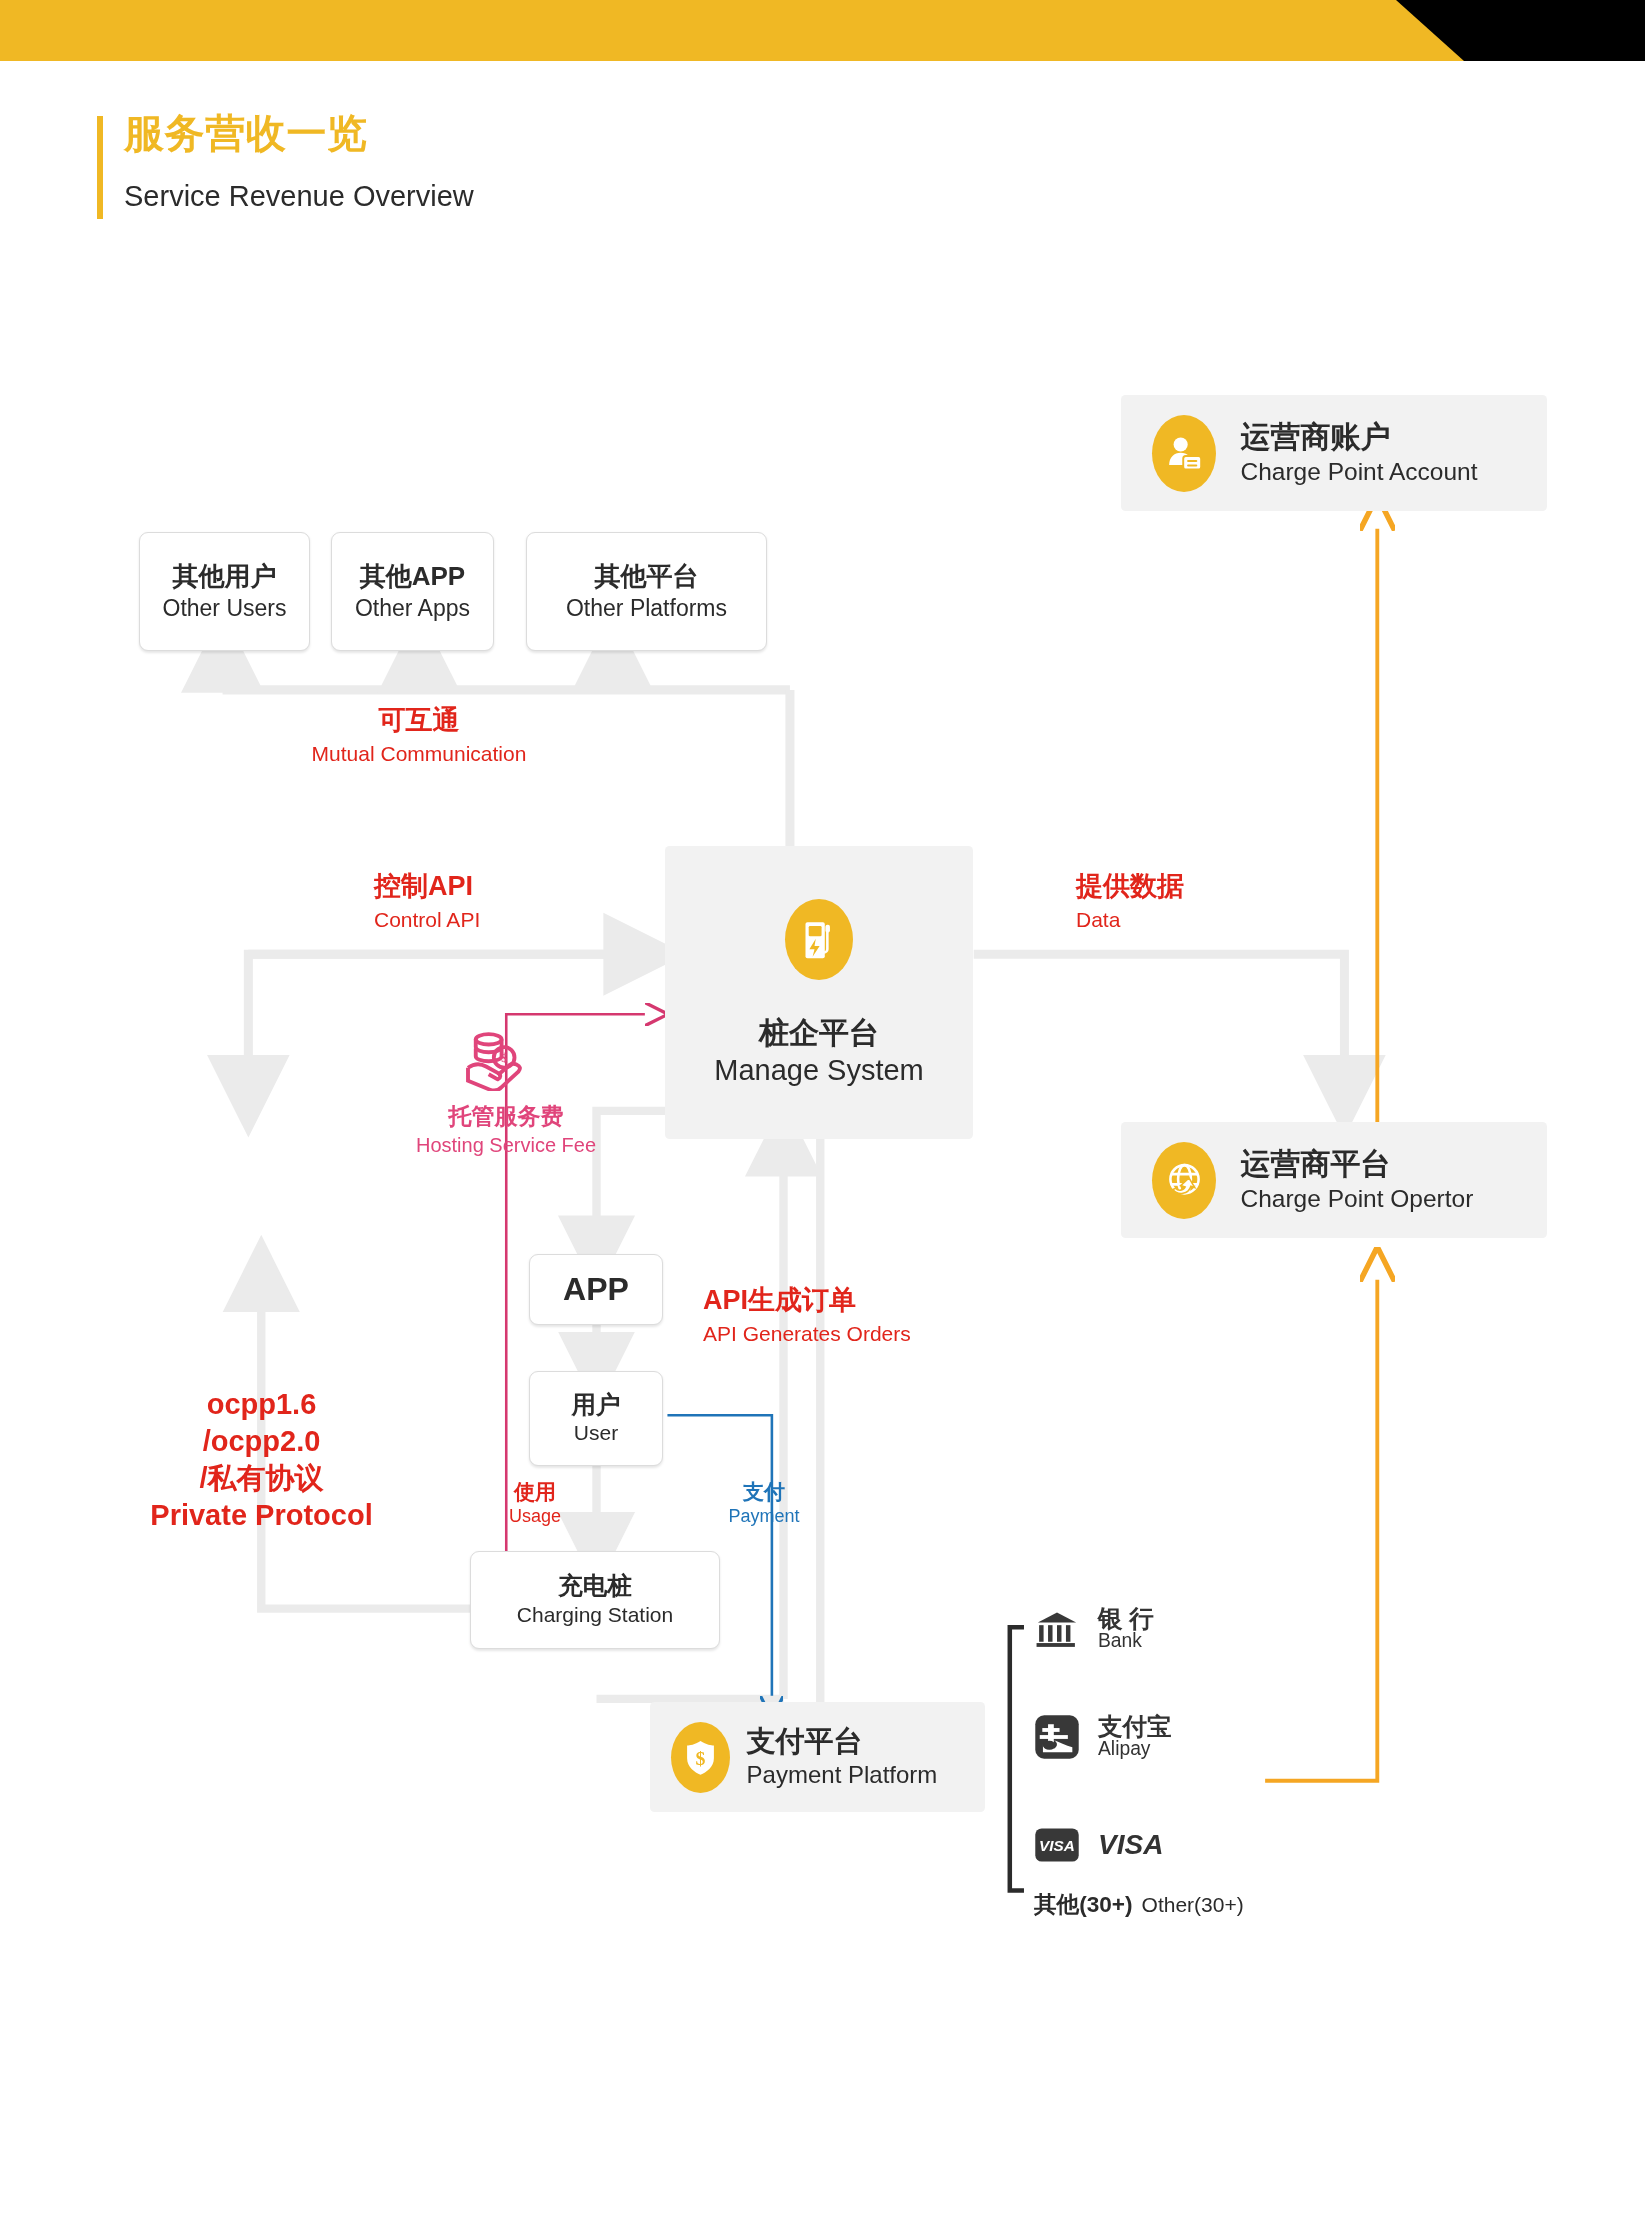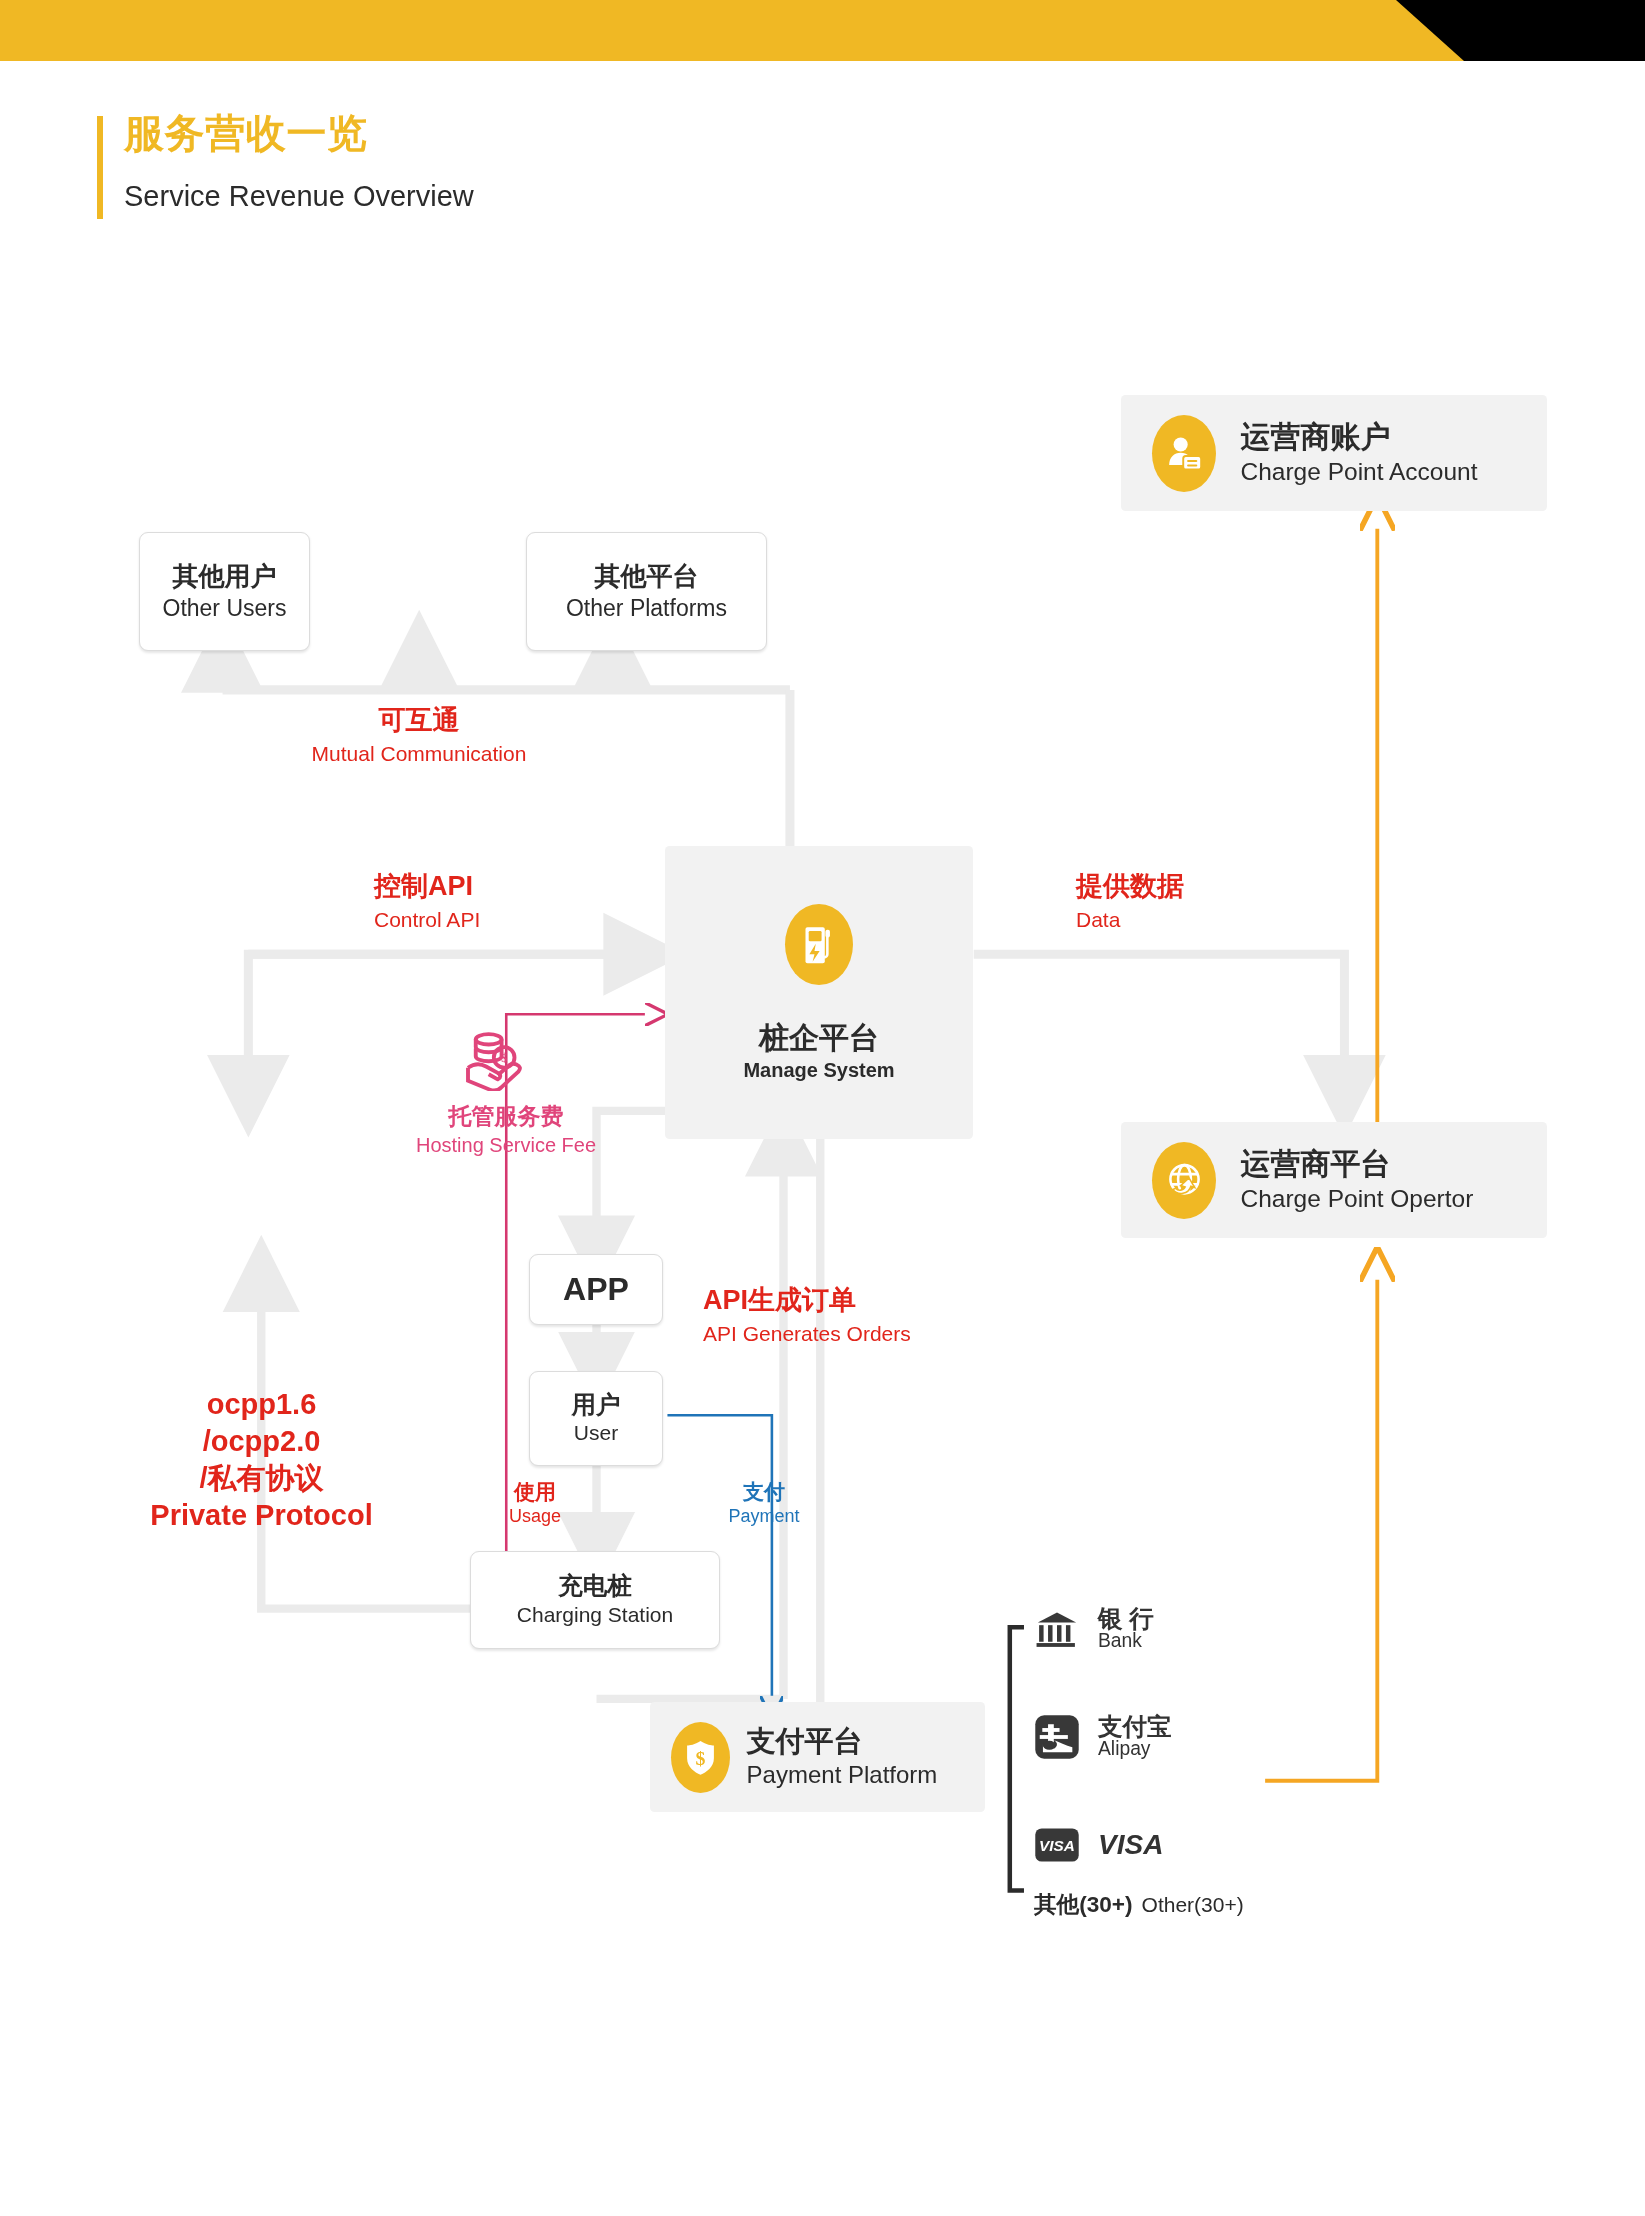--- a/index.html
+++ b/index.html
@@ -151,20 +151,26 @@
     </g>
   </svg>
 
   <div class="node card-white" style="left:139px;top:532px;width:171px;height:119px;">
     <div class="label-stack">
       <span class="cn" style="font-size:26px;">其他用户</span>
       <span class="en" style="font-size:23px;margin-top:5.2px;">Other Users</span>
     </div>
   </div>
 
+  <div class="node card-white" style="left:331px;top:532px;width:163px;height:119px;">
+    <div class="label-stack">
+      <span class="cn" style="font-size:26px;">其他APP</span>
+      <span class="en" style="font-size:23px;margin-top:5.2px;">Other Apps</span>
+    </div>
+  </div>
 
   <div class="node card-white" style="left:526px;top:532px;width:241px;height:119px;">
     <div class="label-stack">
       <span class="cn" style="font-size:26px;">其他平台</span>
       <span class="en" style="font-size:23px;margin-top:5.2px;">Other Platforms</span>
     </div>
   </div>
 
   <div class="node card-grey" style="left:1121px;top:395px;width:426px;height:116px;justify-content:flex-start;">
     <div class="badge" style="width:64px;height:77px;margin-left:31px;border-radius:50%;">
@@ -187,21 +193,21 @@
       <div class="badge" style="width:68px;height:81px;margin-bottom:37px;">
         <svg width="40" height="45" viewBox="0 0 62 70">
           <rect x="10" y="8" width="30" height="56" rx="3" fill="#ffffff"></rect>
           <rect x="15" y="14" width="20" height="16" rx="2" fill="#f0b824"></rect>
           <path d="M26 34 L16 50 h8 l-3 12 11 -17 h-8 z" fill="#f0b824"></path>
           <path d="M44 18 v32 a5 5 0 0 1 -5 5" fill="none" stroke="#ffffff" stroke-width="4"></path>
           <rect x="41" y="12" width="7" height="12" rx="3" fill="#ffffff"></rect>
         </svg>
       </div>
       <span class="cn" style="font-size:30px;">桩企平台</span>
-      <span class="en" style="font-size:20px;margin-top:6px;font-weight:bold;">Manage System</span>
+      <span class="en" style="font-size:29px;margin-top:6px;">Manage System</span>
     </div>
   </div>
 
 
   <div class="node card-grey" style="left:1121px;top:1122px;width:426px;height:116px;justify-content:flex-start;">
     <div class="badge" style="width:64px;height:77px;margin-left:31px;">
       <svg width="41" height="41" viewBox="0 0 64 64">
         <circle cx="32" cy="30" r="22" fill="none" stroke="#ffffff" stroke-width="4"></circle>
         <ellipse cx="32" cy="30" rx="10" ry="22" fill="none" stroke="#ffffff" stroke-width="4"></ellipse>
         <path d="M11 22 h42 M11 38 h42" stroke="#ffffff" stroke-width="4" fill="none"></path>

